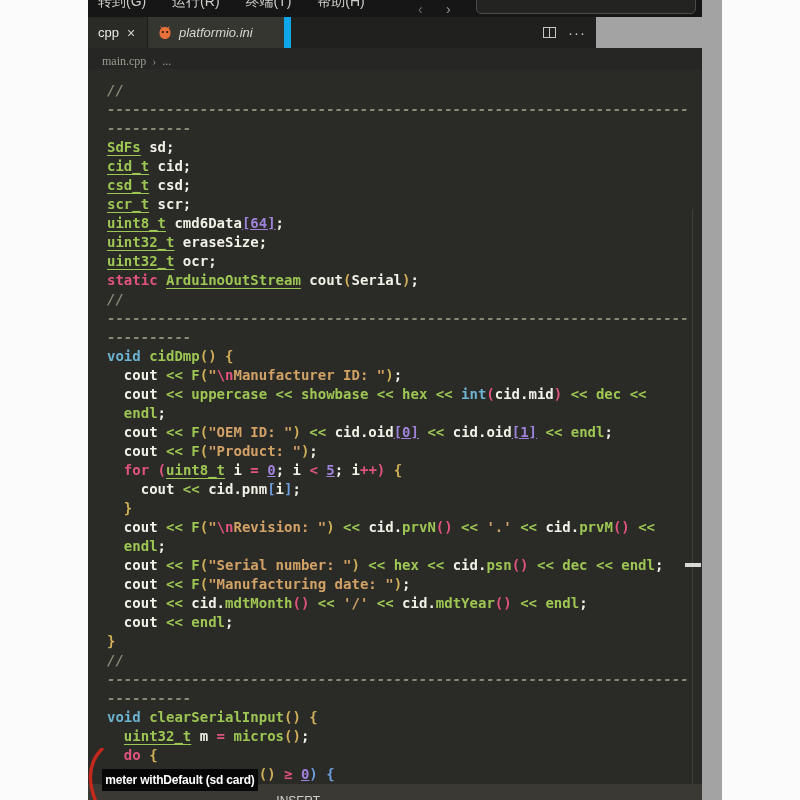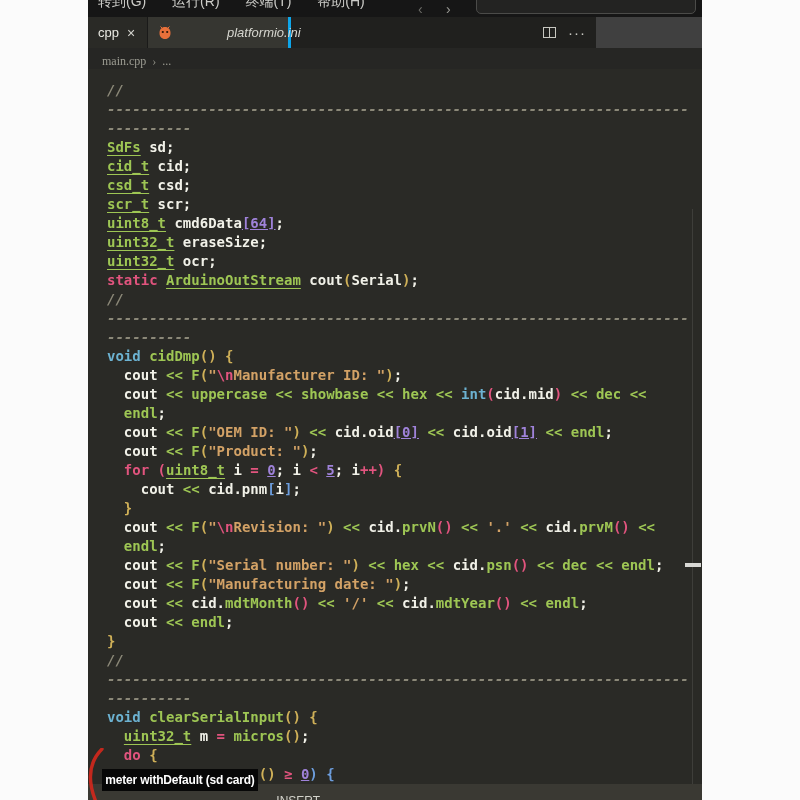--- a/index.html
+++ b/index.html
@@ -1,35 +1,35 @@
 <!DOCTYPE html>
 <html><head>
 <meta charset="utf-8">
 <style>
   html,body{margin:0;padding:0;background:#fbfbfb;width:800px;height:800px;overflow:hidden;}
   #stage{position:relative;width:800px;height:800px;font-family:"Liberation Sans",sans-serif;}
-  #screen{position:absolute;left:88px;top:0;width:614px;height:800px;background:#404040;overflow:hidden;}
+  #screen{position:absolute;left:88px;top:0;width:614px;height:800px;background:#a3a3a3;overflow:hidden;padding-left:20px;}
 
   
   #menubar{position:absolute;left:0;top:0;width:614px;height:17px;background:#161616;overflow:hidden;}
   .menu-inner{position:absolute;left:10px;top:-7px;white-space:nowrap;font-size:14px;color:#cdcdc9;}
   .menu-item{display:inline-block;margin-right:22px;}
   .nav-arrow{position:absolute;top:1px;font-size:14px;color:#9a9a95;}
   #nav-back{left:330px;color:#6d6d68;}
   #nav-fwd{left:358px;}
   #cmdbox{position:absolute;left:388px;top:-6px;width:218px;height:18px;background:#232322;
           border:1px solid #4b4b49;border-radius:5px;}
 
   
   #tabbar{position:absolute;left:0;top:17px;width:508px;height:31px;background:#20201e;}
   .tab{position:absolute;top:0;height:31px;display:flex;align-items:center;box-sizing:border-box;}
   #tab-cpp{left:0;width:59px;background:#2a2a26;padding-left:10px;}
   #tab-cpp .tab-label{color:#e9e9e2;font-size:13px;}
   #tab-cpp .close{margin-left:8px;color:#d4d4cf;font-size:14px;line-height:14px;}
-  #tab-pio{left:59px;width:144px;background:#363631;padding-left:10px;border-left:1px solid #1a1a19;border-right:3px solid #0ea5e9;gap:48px;}
+  #tab-pio{left:59px;width:144px;background:#363631;padding-left:10px;border-left:1px solid #1a1a19;border-right:7px solid #0ea5e9;}
   #tab-pio .tab-label{color:#d6d6cf;font-size:13px;font-style:italic;margin-left:7px;}
   .pio-icon{width:14px;height:14px;display:inline-block;}
   #tab-actions{position:absolute;right:10px;top:0;height:31px;display:flex;align-items:center;gap:12px;color:#cccCc5;}
   .split-icon{width:13px;height:11px;border:1px solid #c7c7c0;box-sizing:border-box;position:relative;}
   .split-icon:after{content:"";position:absolute;left:5px;top:0;width:1px;height:100%;background:#c7c7c0;}
   .more-dots{font-size:15px;color:#c7c7c0;letter-spacing:1px;}
 
   
   #breadcrumb{position:absolute;left:0;top:48px;width:614px;height:21px;background:#262624;
               color:#9c9c92;font-size:12px;display:flex;align-items:flex-end;padding-left:14px;box-sizing:border-box;font-family:Liberation Serif, serif;}

